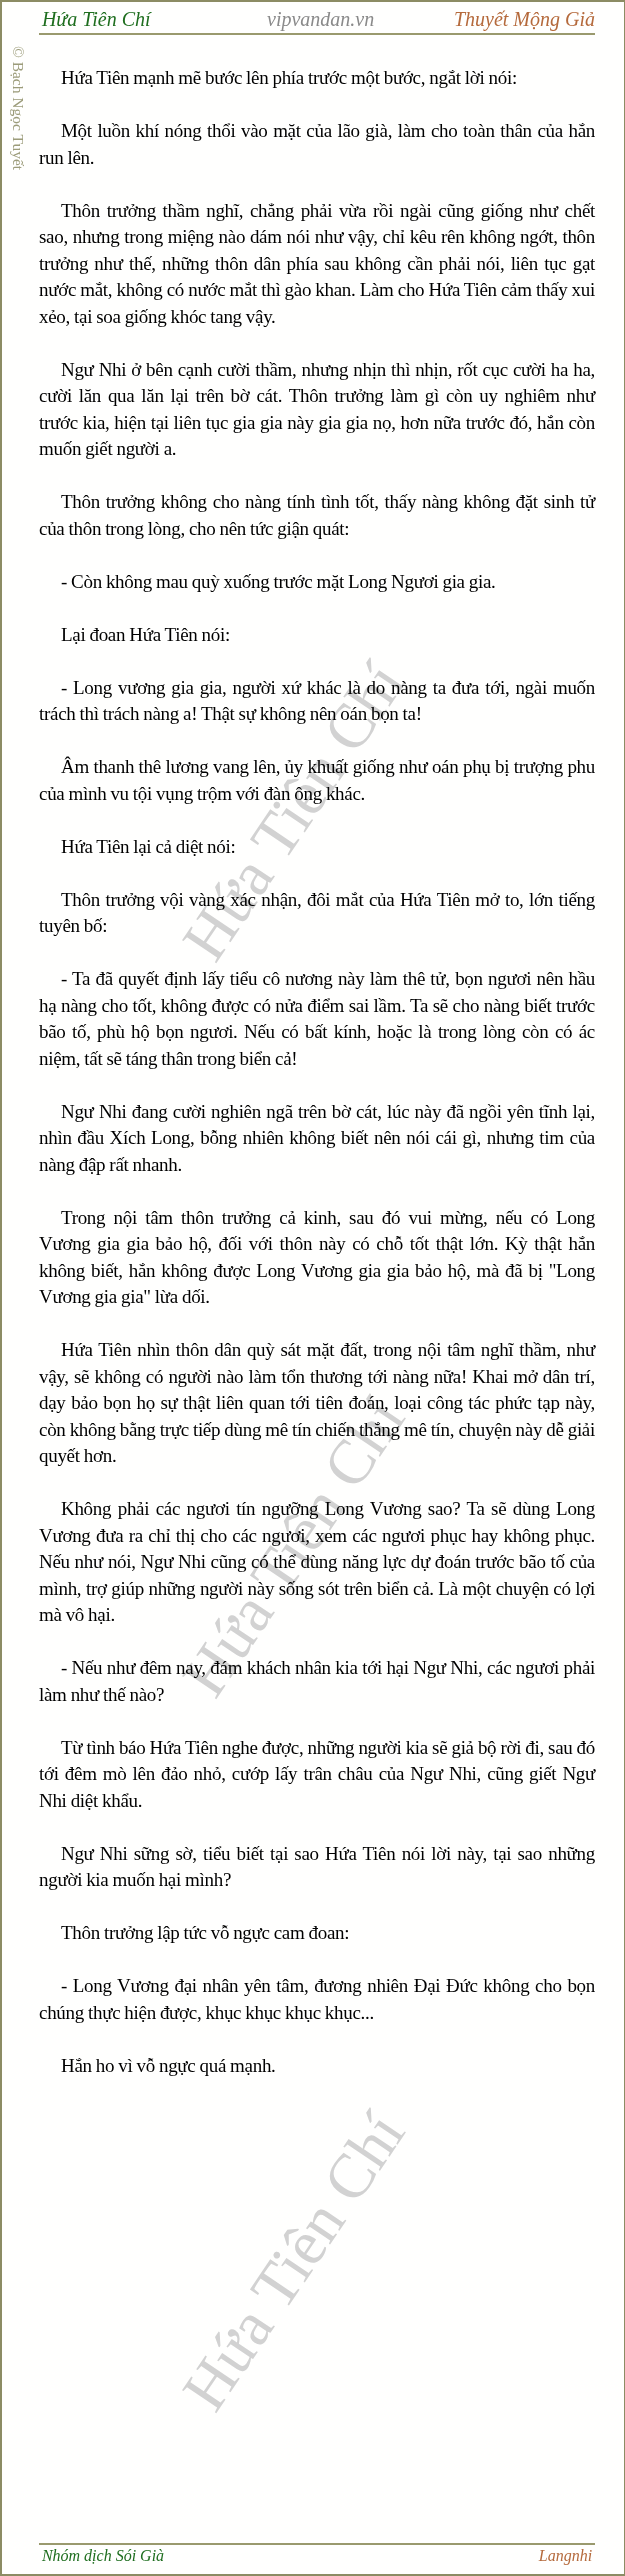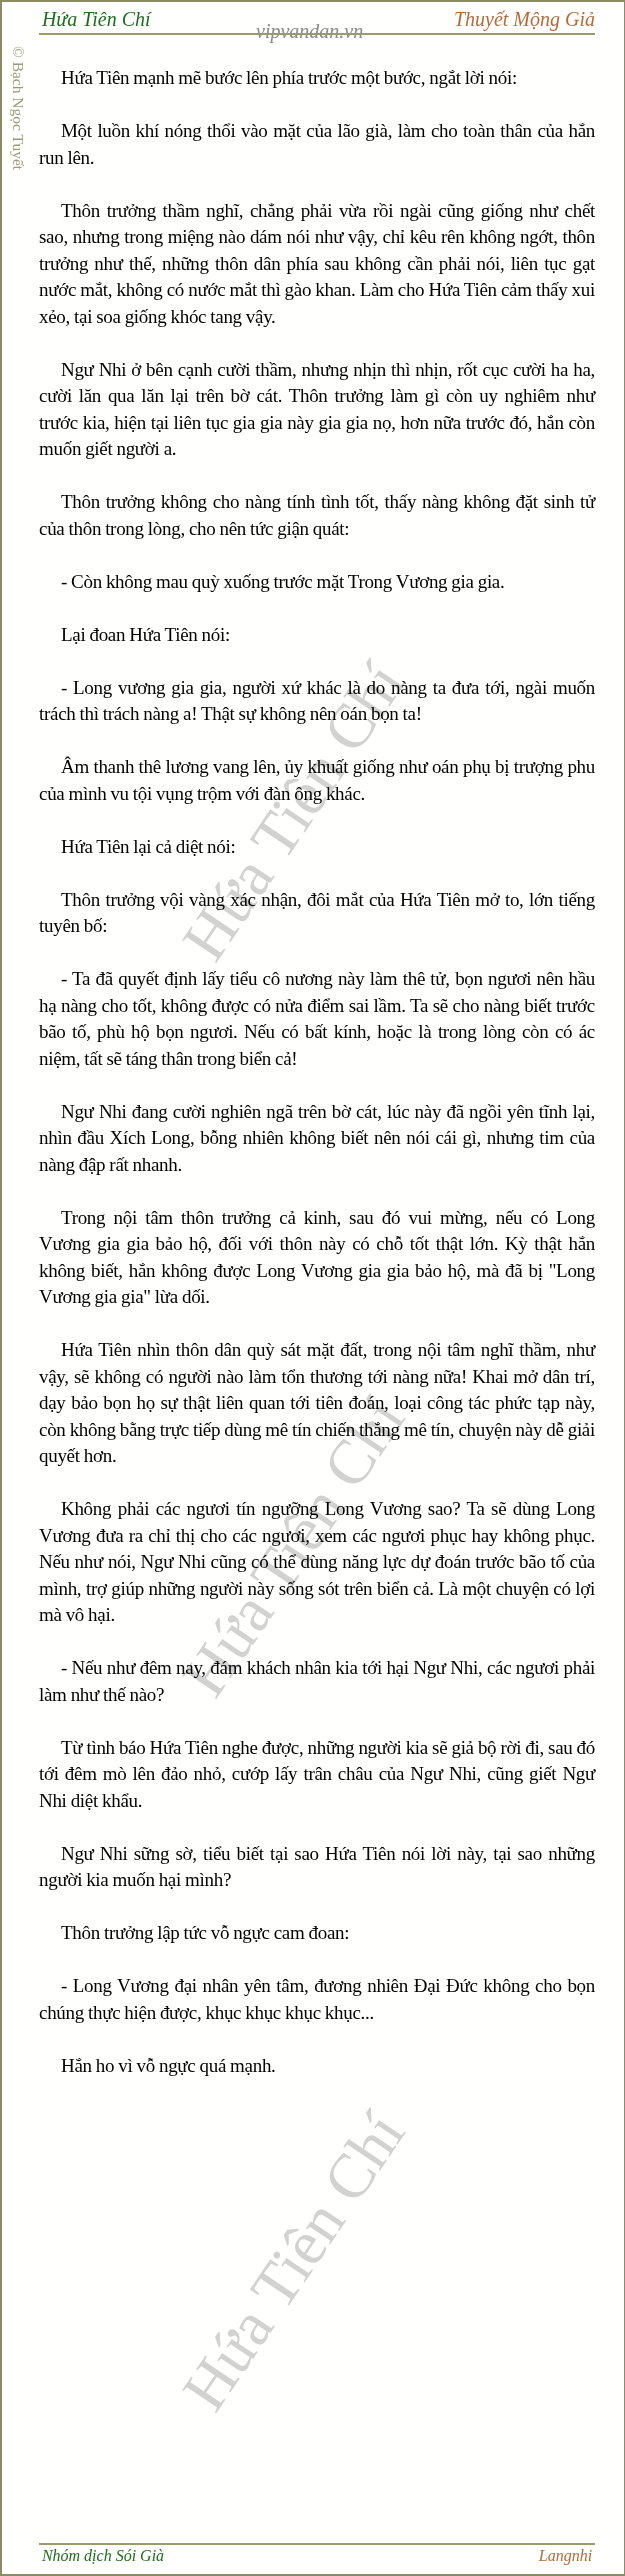--- a/index.html
+++ b/index.html
@@ -8,21 +8,21 @@
     position: absolute; left: 0; top: 0; width: 626px; height: 2576px;
     box-sizing: border-box; border: 2.2px solid #8c8c64; background: #fffffe;
     overflow: hidden;
     padding-left: 24px;
   }
   .header {
     position: absolute; left: 37px; top: 4.4px; width: 556px; height: 28px;
     font-family: "Liberation Serif", serif; font-style: italic; font-size: 20px;
   }
   .header .left { position: absolute; left: 2.9px; top: 1.5px; }
-  .header .center { position: absolute; left: 217px; top: 1.5px; margin-top: 12px; }
+  .header .center { position: absolute; left: 228px; top: 1.5px; }
   .header .right { position: absolute; right: 0px; top: 1.5px; }
   .rule { position: absolute; left: 37px; width: 556px; height: 2.2px; }
   .rule.top { top: 31px; }
   .rule.bottom { top: 2541px; }
   .side-copyright {
     position: absolute; left: 7.4px; top: 44px; width: 16px; height: 147px;
   }
   .side-copyright span {
     display: block; position: absolute; left: 17.7px; top: 0;
     transform: rotate(90deg); transform-origin: 0 0;
@@ -68,21 +68,21 @@
   <div class="watermark" style="left:166px; top:931px; color:#d2d2d2;">Hứa Tiên Chí</div>
   <div class="watermark" style="left:166px; top:1667px; color:#d2d2d2;">Hứa Tiên Chí</div>
   <div class="watermark" style="left:166px; top:2381px; color:#d2d2d2;">Hứa Tiên Chí</div>
 
   <div class="body">
     <p>Hứa Tiên mạnh mẽ bước lên phía trước một bước, ngắt lời nói:</p>
     <p>Một luồn khí nóng thổi vào mặt của lão già, làm cho toàn thân của hắn run lên.</p>
     <p>Thôn trưởng thầm nghĩ, chẳng phải vừa rồi ngài cũng giống như chết sao, nhưng trong miệng nào dám nói như vậy, chỉ kêu rên không ngớt, thôn trưởng như thế, những thôn dân phía sau không cần phải nói, liên tục gạt nước mắt, không có nước mắt thì gào khan. Làm cho Hứa Tiên cảm thấy xui xẻo, tại soa giống khóc tang vậy.</p>
     <p>Ngư Nhi ở bên cạnh cười thầm, nhưng nhịn thì nhịn, rốt cục cười ha ha, cười lăn qua lăn lại trên bờ cát. Thôn trưởng làm gì còn uy nghiêm như trước kia, hiện tại liên tục gia gia này gia gia nọ, hơn nữa trước đó, hắn còn muốn giết người a.</p>
     <p>Thôn trưởng không cho nàng tính tình tốt, thấy nàng không đặt sinh tử của thôn trong lòng, cho nên tức giận quát:</p>
-    <p>- Còn không mau quỳ xuống trước mặt Trong Vương gia gia.</p>
+    <p>- Còn không mau quỳ xuống trước mặt Long Ngươi gia gia.</p>
     <p>Lại đoan Hứa Tiên nói:</p>
     <p>- Long vương gia gia, người xứ khác là do nàng ta đưa tới, ngài muốn trách thì trách nàng a! Thật sự không nên oán bọn ta!</p>
     <p>Âm thanh thê lương vang lên, ủy khuất giống như oán phụ bị trượng phu của mình vu tội vụng trộm với đàn ông khác.</p>
     <p>Hứa Tiên lại cả diệt nói:</p>
     <p>Thôn trưởng vội vàng xác nhận, đôi mắt của Hứa Tiên mở to, lớn tiếng tuyên bố:</p>
     <p>- Ta đã quyết định lấy tiểu cô nương này làm thê tử, bọn ngươi nên hầu hạ nàng cho tốt, không được có nửa điểm sai lầm. Ta sẽ cho nàng biết trước bão tố, phù hộ bọn ngươi. Nếu có bất kính, hoặc là trong lòng còn có ác niệm, tất sẽ táng thân trong biển cả!</p>
     <p>Ngư Nhi đang cười nghiên ngã trên bờ cát, lúc này đã ngồi yên tĩnh lại, nhìn đầu Xích Long, bỗng nhiên không biết nên nói cái gì, nhưng tim của nàng đập rất nhanh.</p>
     <p>Trong nội tâm thôn trưởng cả kinh, sau đó vui mừng, nếu có  Long Vương gia gia bảo hộ, đối với thôn này có chỗ tốt thật lớn. Kỳ thật hắn không biết, hắn không được Long Vương gia gia bảo hộ, mà đã bị "Long Vương gia gia" lừa dối.</p>
     <p>Hứa Tiên nhìn thôn dân quỳ sát mặt đất, trong nội tâm nghĩ thầm, như vậy, sẽ không có người nào làm tổn thương tới nàng nữa! Khai mở dân trí, dạy bảo bọn họ sự thật liên quan tới tiên đoán, loại công tác phức tạp này, còn không bằng trực tiếp dùng mê tín chiến thắng mê tín, chuyện này dễ giải quyết hơn.</p>
     <p>Không phải các ngươi tín ngưỡng Long Vương sao? Ta sẽ dùng Long Vương đưa ra chỉ thị cho các ngươi, xem các ngươi phục hay không phục. Nếu như nói, Ngư Nhi cũng có thể dùng năng lực dự đoán trước bão tố của mình, trợ giúp những người này sống sót trên biển cả. Là một chuyện có lợi mà vô hại.</p>

